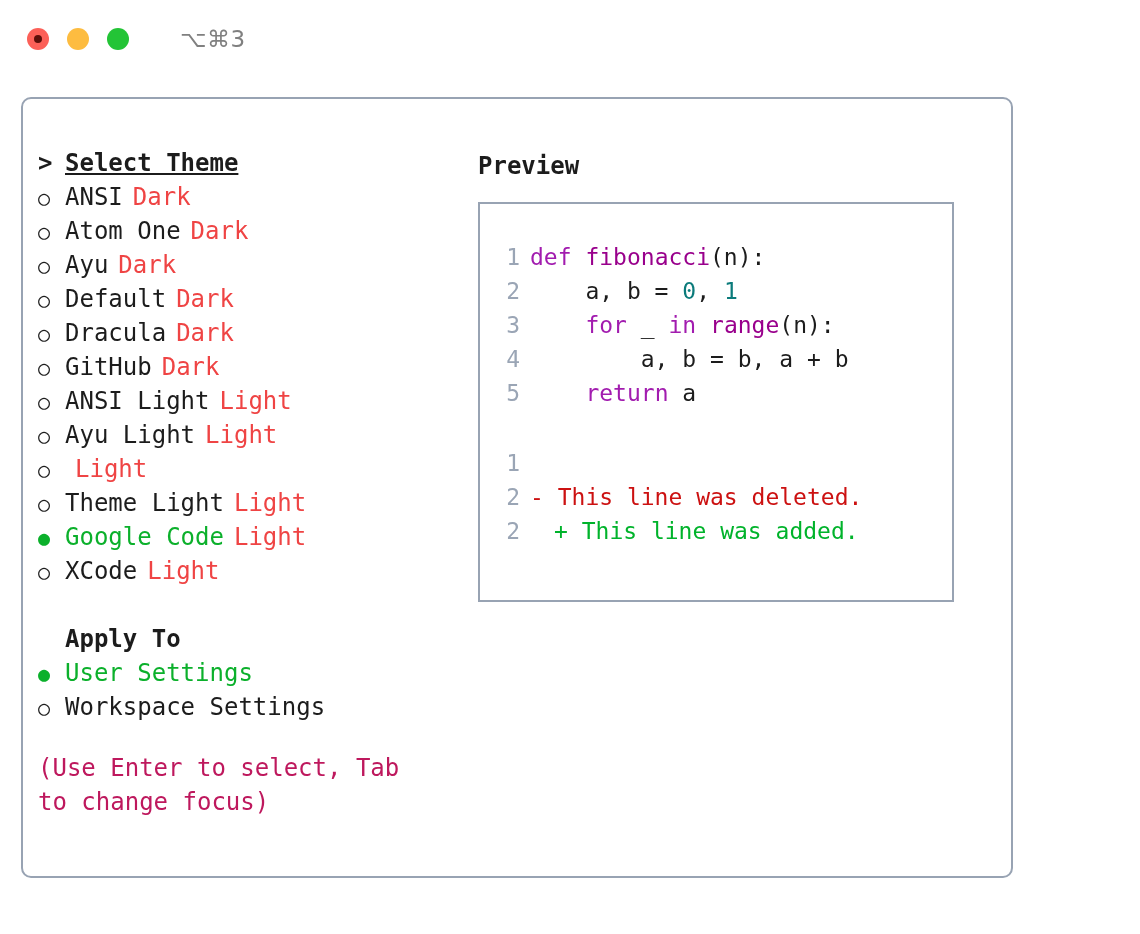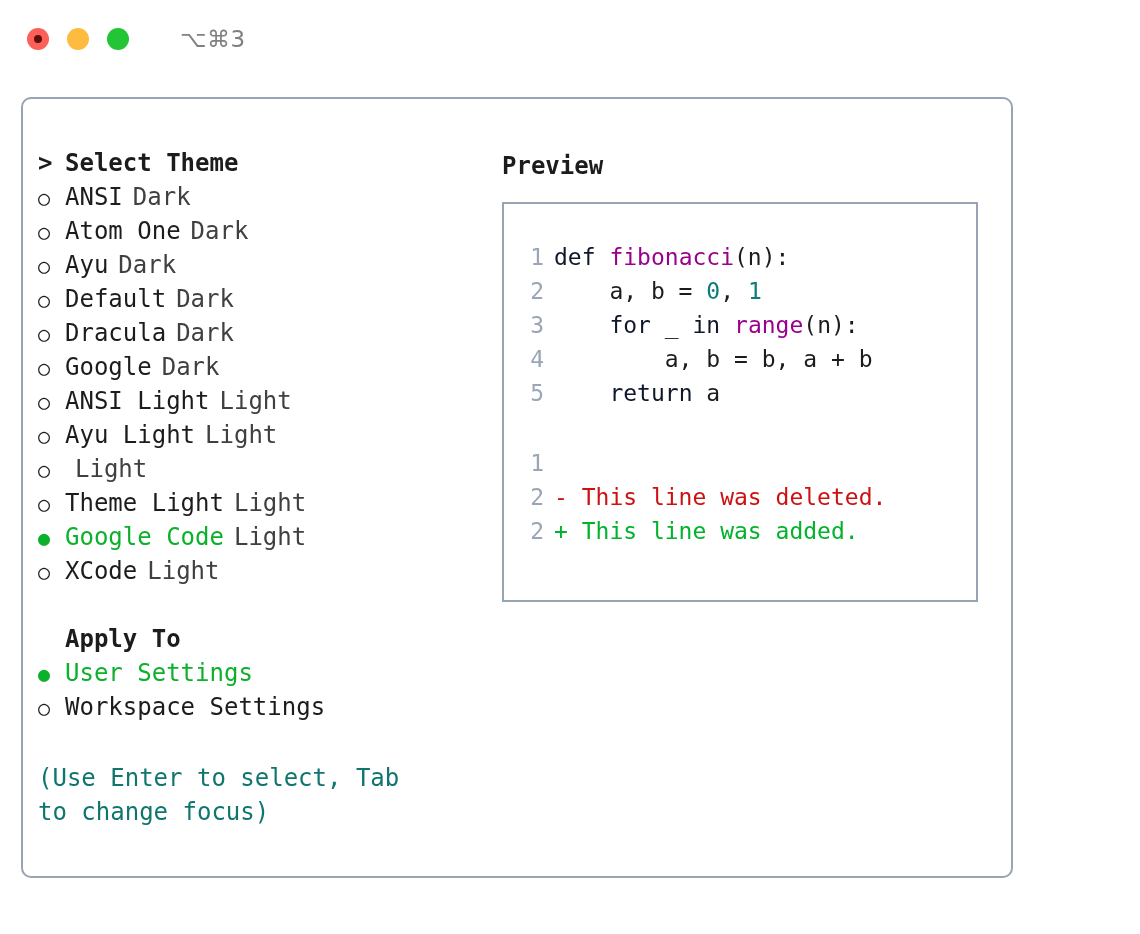--- a/index.html
+++ b/index.html
@@ -96,53 +96,54 @@
     font-size: 20px;
     color: #1c1c1c;
     line-height: 1;
   }
   .marker-green { color: #0bb02b; }
   .label {
     color: #1c1c1c;
   }
   .label-green { color: #0bb02b; }
   .variant {
-    color: #404040;
+    color: #ef4444;
     padding-left: 10px;
   }
   .heading-row .marker {
     font-weight: bold;
     font-size: 24px;
   }
   .heading-row .label {
     font-weight: bold;
+    text-decoration: underline;
   }
   .section-heading {
     display: flex;
     align-items: baseline;
     height: 34px;
     font-size: 24px;
     white-space: pre;
     font-weight: bold;
   }
   .section-heading .marker { color: transparent; }
   .spacer-row { height: 34px; }
   .hint {
-    margin-top: 34px;
-    font-size: 24px;
-    color: #0f766e;
+    margin-top: 24px;
+    font-size: 24px;
+    color: #be185d;
     line-height: 34px;
     width: 400px;
     white-space: pre-wrap;
   }
 
   
   .right-col {
     position: absolute;
-    left: 479px;
+    left: 455px;
     top: 50px;
     width: 490px;
   }
   .preview-title {
     font-size: 24px;
     color: #1c1c1c;
     font-weight: bold;
     height: 34px;
     line-height: 34px;
   }
@@ -164,26 +165,26 @@
   }
   .lineno {
     display: inline-block;
     width: 26px;
     flex: 0 0 26px;
     text-align: right;
     color: #9aa5b5;
     padding-right: 10px;
   }
   .code-text { color: #1c1c1c; }
-  .tok-kw  { color: #0f172a; }
+  .tok-kw  { color: #a21caf; }
   .tok-fn  { color: #99008c; }
   .tok-num { color: #0b7b7b; }
   .tok-ctx { color: #808080; }
   .tok-del { color: #cc1111; }
-  .tok-add { color: #00b32b; }
+  .tok-add { color: #00b32b; margin-left: 24px; }
   .gap-line { height: 36px; }
 </style>
 </head>
 <body>
 
 <div class="titlebar">
   <div class="traffic-lights">
     <div class="light light-close"></div>
     <div class="light light-min"></div>
     <div class="light light-max"></div>
@@ -200,21 +201,21 @@
         <span class="marker">&gt;</span>
         <span class="label">Select Theme</span>
       </div>
 
       <div id="theme-list">
           <div class="row"><span class="marker">○</span><span class="label">ANSI</span><span class="variant">Dark</span></div>
           <div class="row"><span class="marker">○</span><span class="label">Atom One</span><span class="variant">Dark</span></div>
           <div class="row"><span class="marker">○</span><span class="label">Ayu</span><span class="variant">Dark</span></div>
           <div class="row"><span class="marker">○</span><span class="label">Default</span><span class="variant">Dark</span></div>
           <div class="row"><span class="marker">○</span><span class="label">Dracula</span><span class="variant">Dark</span></div>
-          <div class="row"><span class="marker">○</span><span class="label">Google</span><span class="variant">Dark</span></div>
+          <div class="row"><span class="marker">○</span><span class="label">GitHub</span><span class="variant">Dark</span></div>
           <div class="row"><span class="marker">○</span><span class="label">ANSI Light</span><span class="variant">Light</span></div>
           <div class="row"><span class="marker">○</span><span class="label">Ayu Light</span><span class="variant">Light</span></div>
           <div class="row"><span class="marker">○</span><span class="variant">Light</span></div>
           <div class="row"><span class="marker">○</span><span class="label">Theme Light</span><span class="variant">Light</span></div>
           <div class="row"><span class="marker marker-green">●</span><span class="label label-green">Google Code</span><span class="variant">Light</span></div>
           <div class="row"><span class="marker">○</span><span class="label">XCode</span><span class="variant">Light</span></div>
         </div>
 
       <div class="spacer-row"></div>
 

